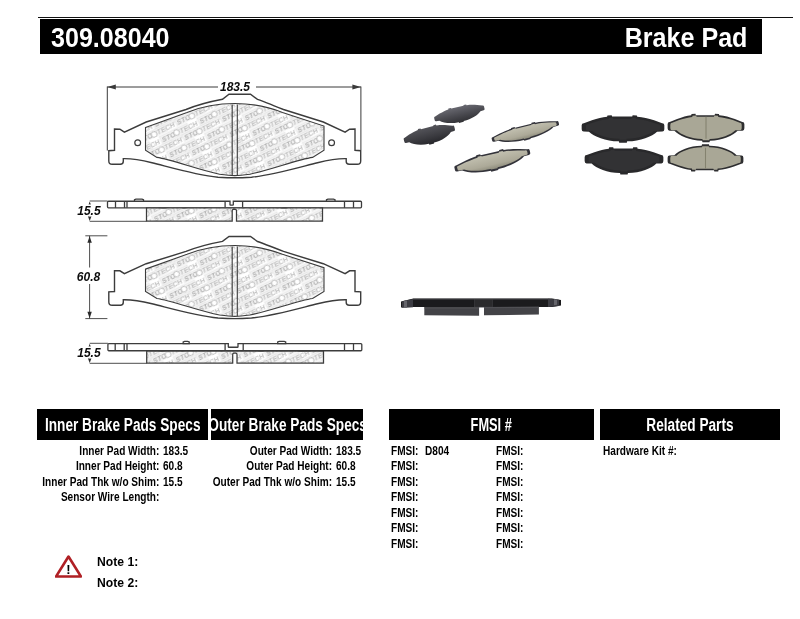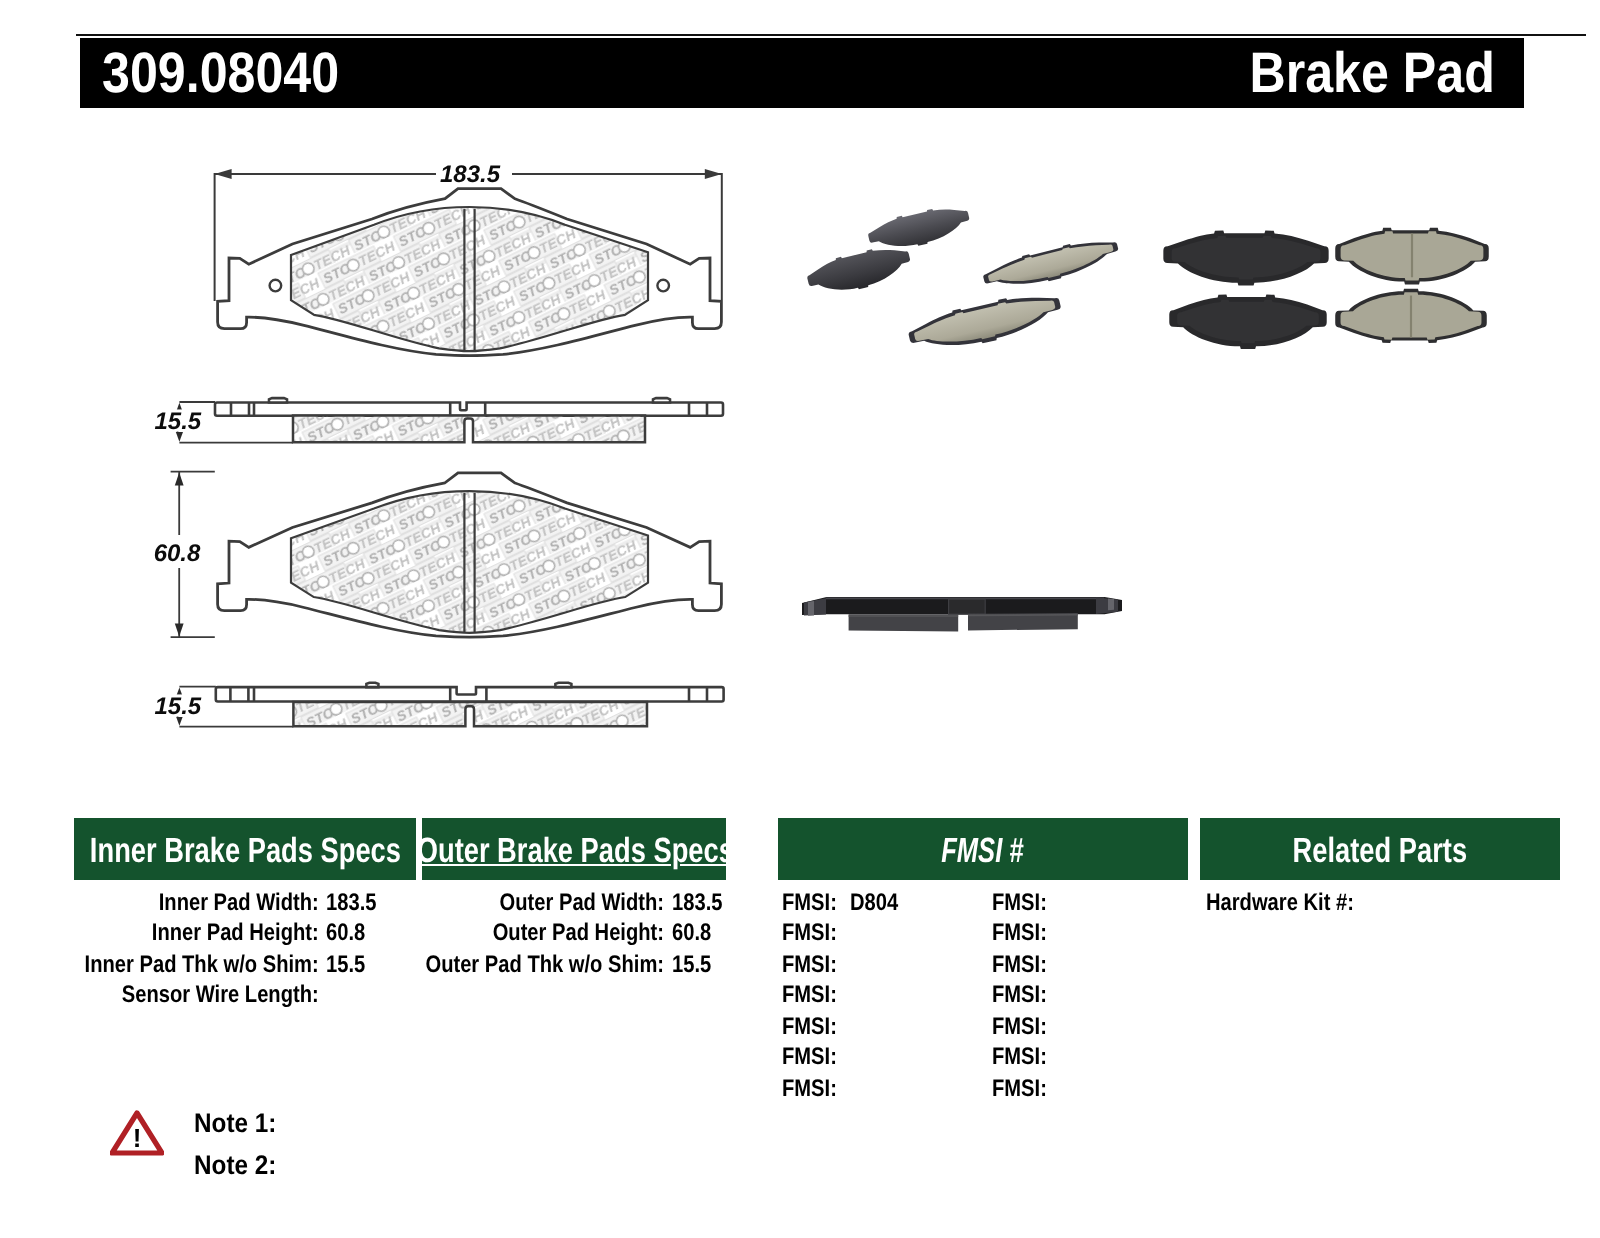--- a/index.html
+++ b/index.html
@@ -1,20 +1,20 @@
 <!DOCTYPE html>
 <html><head>
 <meta charset="utf-8">
 <style>
   html,body{margin:0;padding:0;}
   body{width:800px;height:619px;background:#fff;position:relative;overflow:hidden;
        font-family:"Liberation Sans", sans-serif;}
   .abs{position:absolute;}
   .hdrtxt{position:absolute;color:#fff;font-weight:bold;font-size:28.5px;line-height:28.5px;top:22.5px;}
-  .thead{position:absolute;top:409.3px;height:30.7px;background:#14532d;color:#fff;
+  .thead{position:absolute;top:409.3px;height:30.7px;background:#000000;color:#fff;
          font-weight:bold;font-size:17.5px;white-space:nowrap;display:flex;
          justify-content:center;align-items:center;overflow:visible;}
   .thead span{display:inline-block;padding-top:1px;}
   .cell{position:absolute;font-size:12px;font-weight:bold;line-height:15.5px;color:#000;white-space:pre;}
   .sqR{transform:scaleX(0.84);transform-origin:100% 0;}
   .sqL{transform:scaleX(0.84);transform-origin:0 0;}
 </style>
 </head>
 <body>
 
@@ -231,24 +231,24 @@
       <polygon points="424.3,307.1 479.1,307.1 479.1,315.8 424.3,315.3" fill="#434347"></polygon>
       <polygon points="484,306.9 538.9,306.5 538.9,314.6 484,315.2" fill="#434347"></polygon>
       <line x1="424.3" y1="308" x2="479.1" y2="308" stroke="#565659" stroke-width="0.8"></line>
       <line x1="484" y1="307.7" x2="538.9" y2="307.4" stroke="#565659" stroke-width="0.8"></line>
     </g>
   </svg>
 
   <div class="thead" style="left:37px;width:170.5px;">
     <span style="transform:scaleX(0.78);">Inner Brake Pads Specs</span>
   </div>
-  <div class="thead" style="left:211.3px;width:152px;text-decoration:underline;">
+  <div class="thead" style="left:211.3px;width:152px;">
     <span style="transform:scaleX(0.78);">Outer Brake Pads Specs</span>
   </div>
-  <div class="thead" style="left:389px;width:205px;font-style:italic;">
+  <div class="thead" style="left:389px;width:205px;">
     <span style="transform:scaleX(0.73);">FMSI #</span>
   </div>
   <div class="thead" style="left:600.1px;width:180px;">
     <span style="transform:scaleX(0.78);">Related Parts</span>
   </div>
 
   <div class="cell sqR" style="right:641px;top:443.7px;text-align:right;">Inner Pad Width:
 Inner Pad Height:
 Inner Pad Thk w/o Shim:
 Sensor Wire Length:</div>

